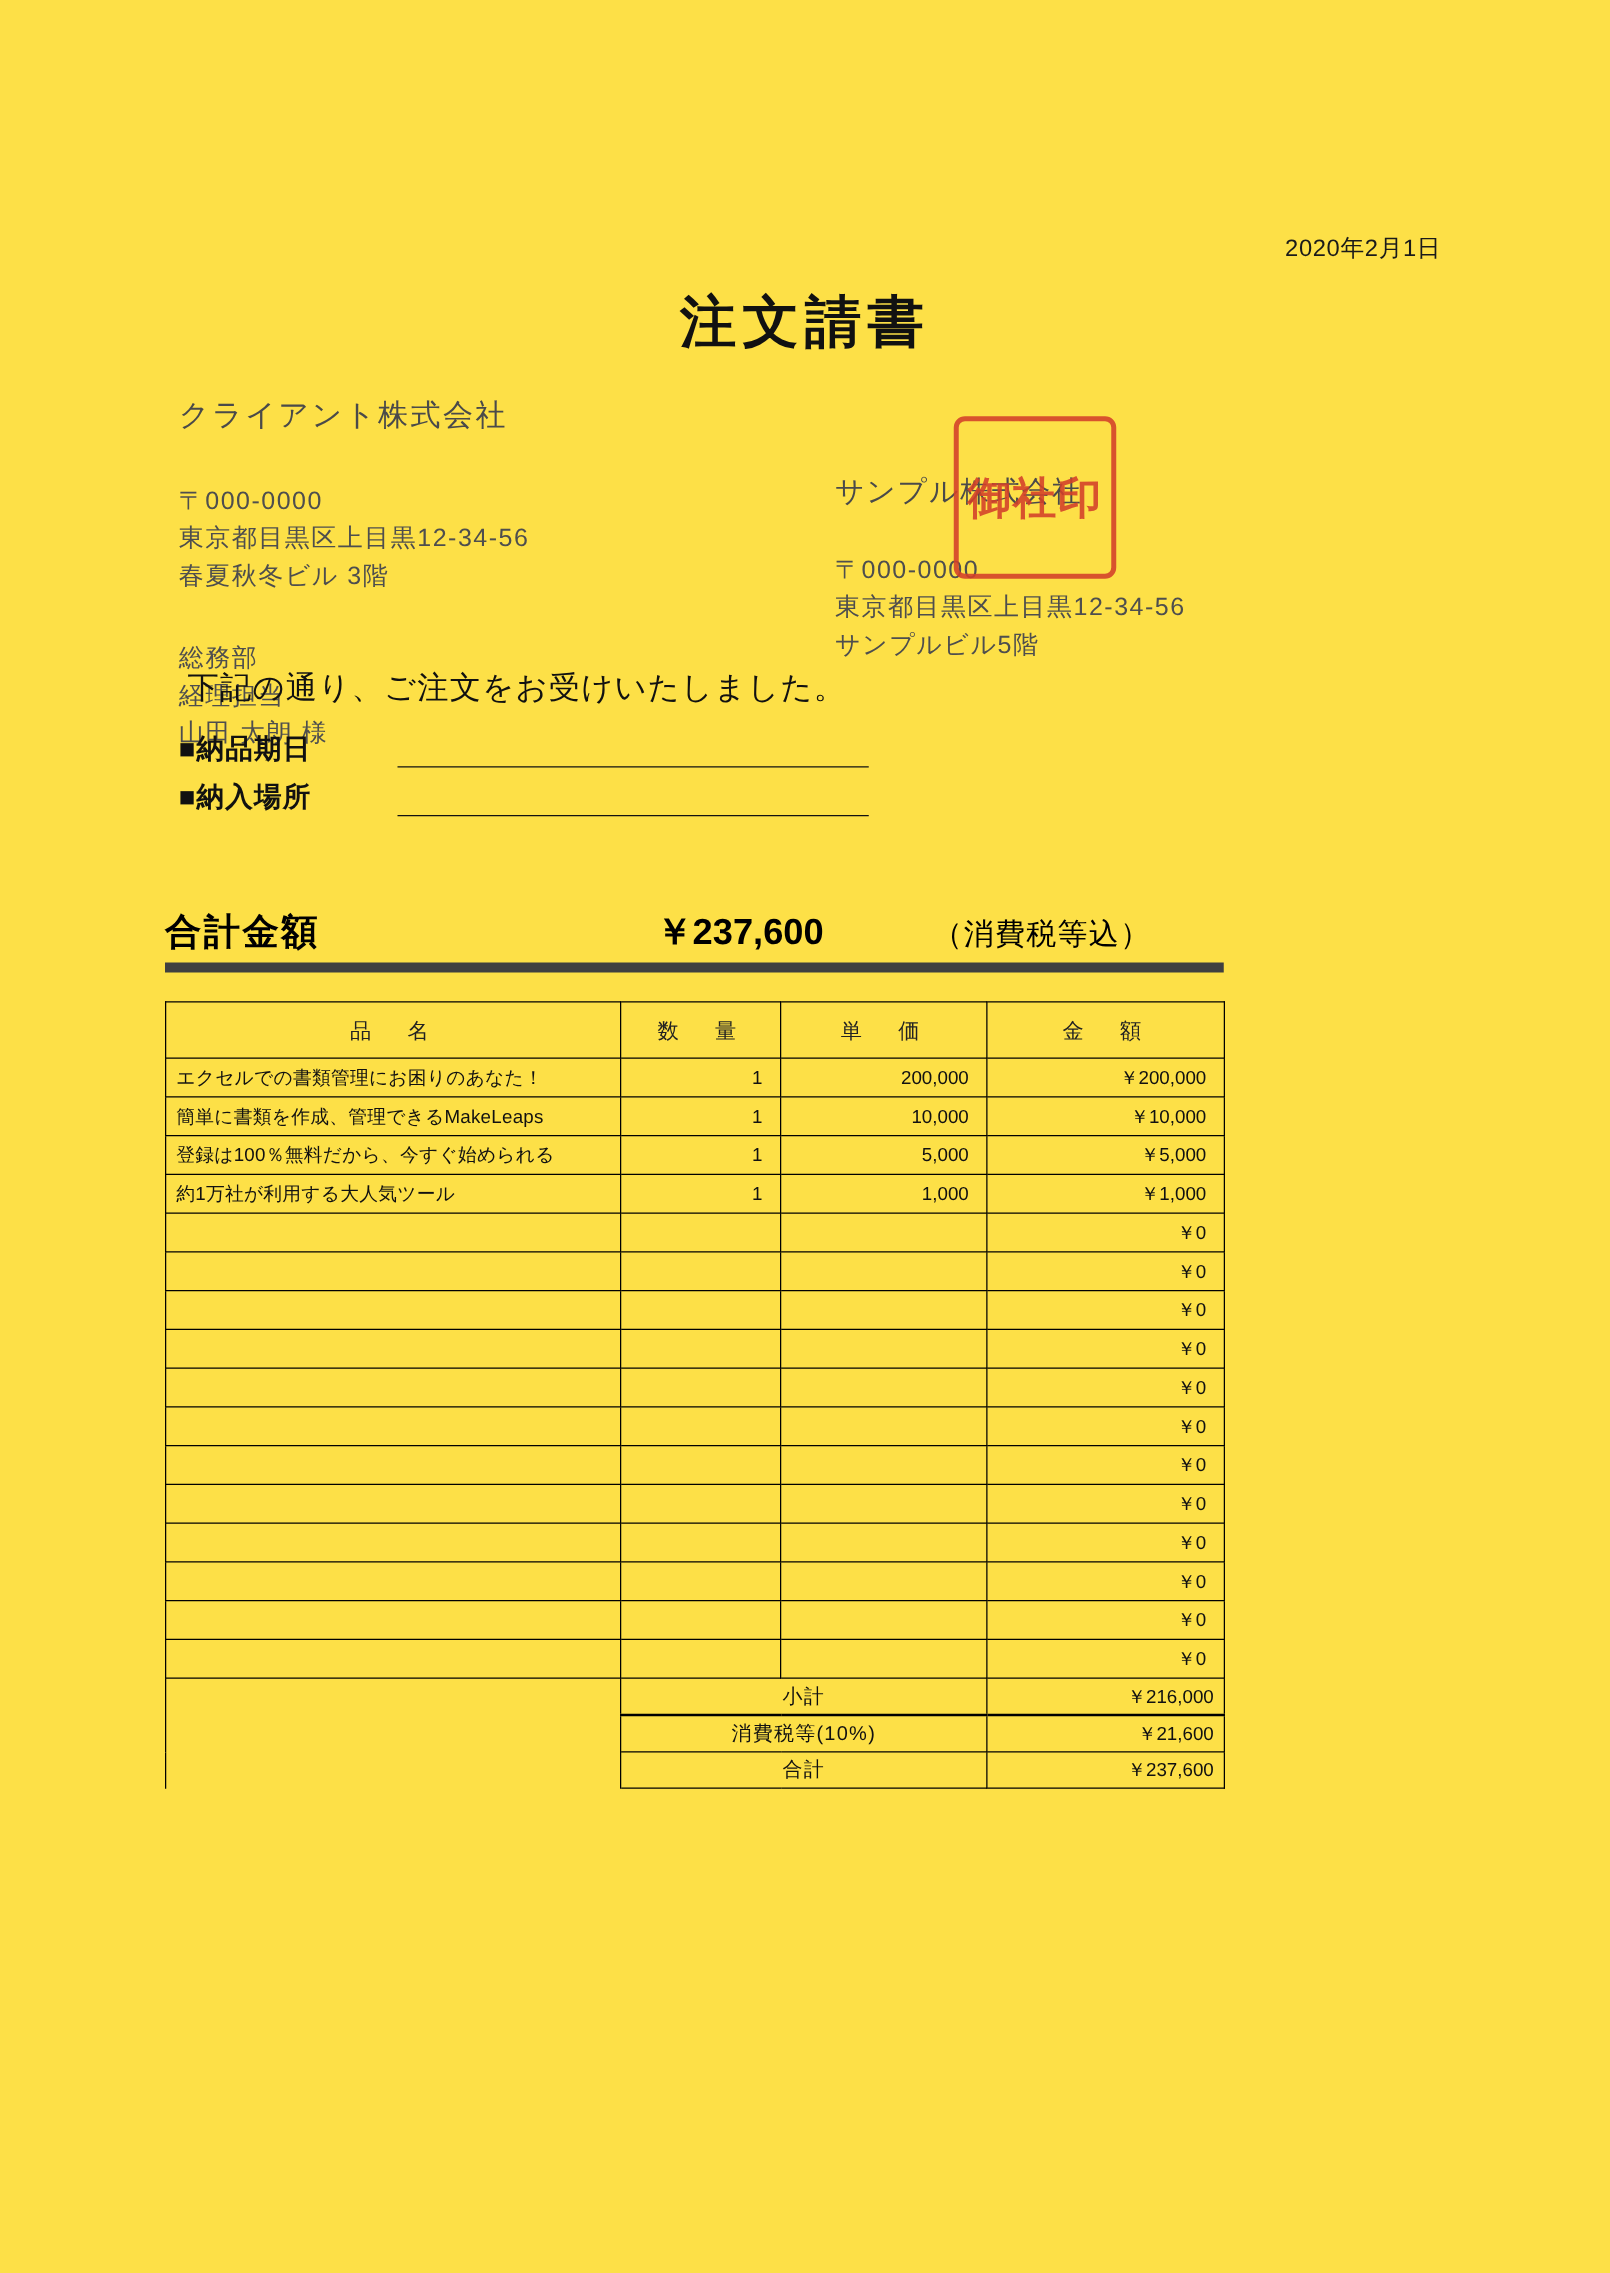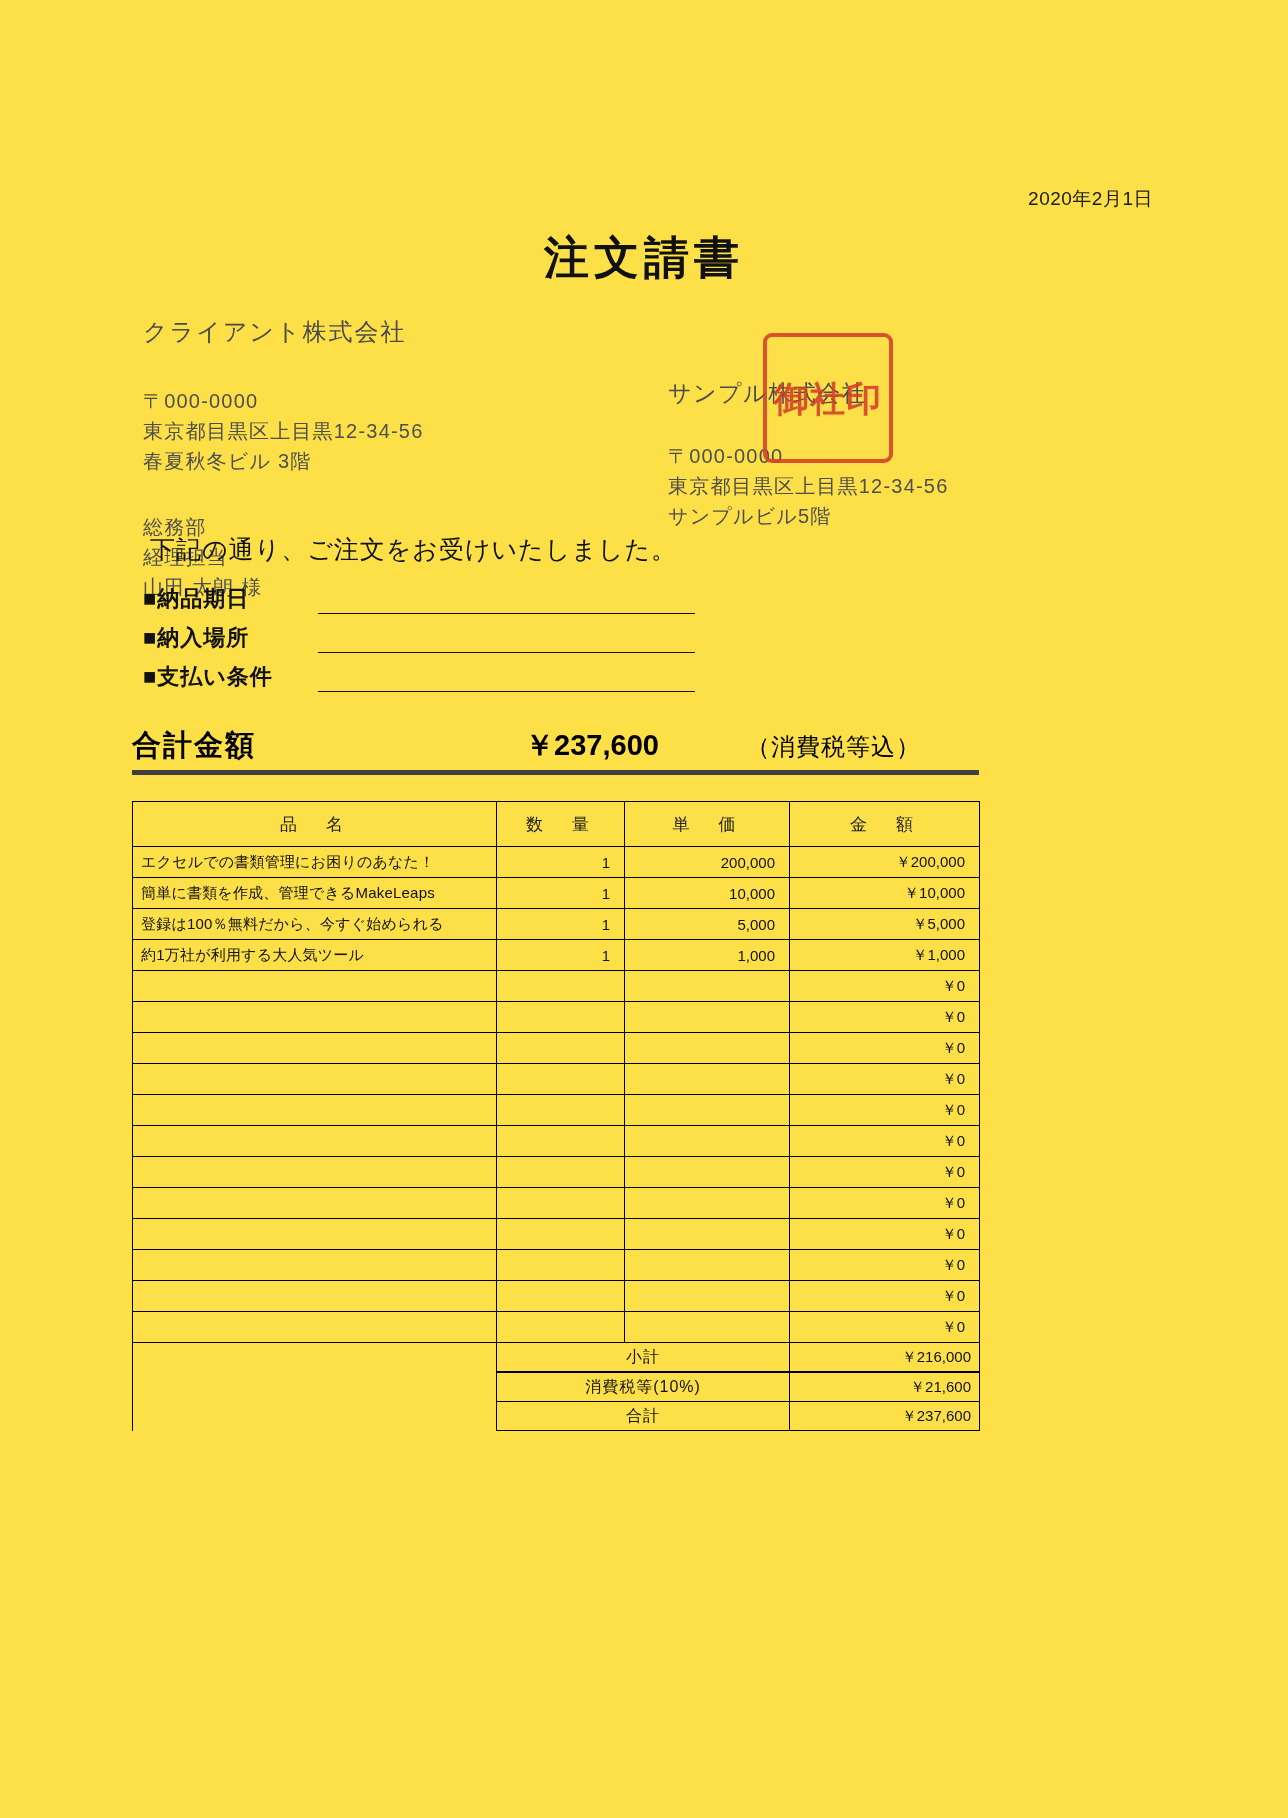--- a/index.html
+++ b/index.html
@@ -159,21 +159,21 @@
     margin-right: 8px;
   }
 
   
   .total-banner {
     position: absolute;
     top: 718px;
     left: 132px;
     width: 847px;
     height: 52px;
-    border-bottom: 5px solid #404040;
+    border-bottom: 8px solid #404040;
     display: flex;
     align-items: flex-end;
   }
   .total-banner-label {
     font-size: 29px;
     font-weight: bold;
     letter-spacing: 2px;
     color: #000000;
     width: 330px;
     flex: none;
@@ -299,24 +299,20 @@
 
   <div class="statement">下記の通り、ご注文をお受けいたしました。</div>
 
   <div class="terms">
     <div class="term-row">
       <span class="term-label">■納品期日</span>
       <span class="term-line"></span>
     </div>
     <div class="term-row">
       <span class="term-label">■納入場所</span>
-      <span class="term-line"></span>
-    </div>
-    <div class="term-row">
-      <span class="term-label">■支払い条件</span>
       <span class="term-line"></span>
     </div>
   </div>
 
   <div class="total-banner">
     <span class="total-banner-label">合計金額</span>
     <span class="total-banner-amount">￥237,600</span>
     <span class="total-banner-note">（消費税等込）</span>
   </div>
 

